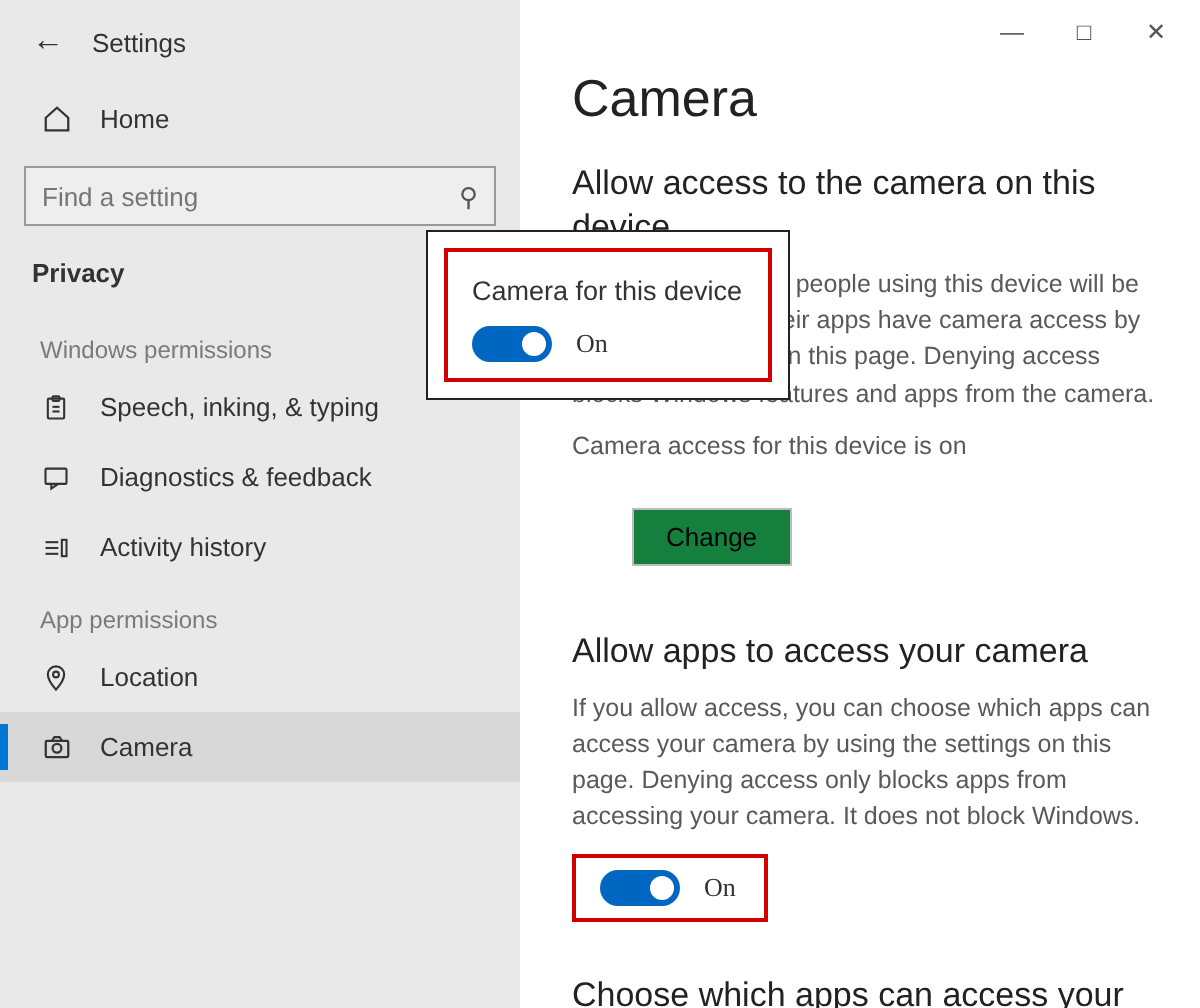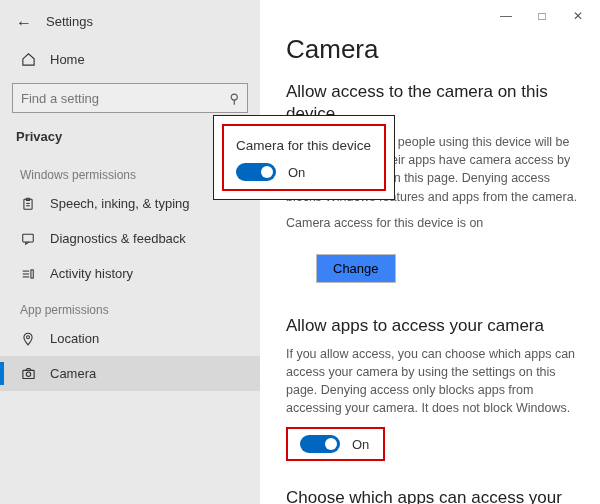--- a/index.html
+++ b/index.html
@@ -90,32 +90,33 @@
     width: 36px; height: 24px;
     display: flex; align-items: center; justify-content: center;
     font-size: 12px; color: #555; cursor: pointer;
   }
   .page-title { font-size: 26px; font-weight: 400; margin-top: 34px; margin-bottom: 16px; color: #222; }
   .section-title { font-size: 17px; font-weight: 400; color: #222; margin: 10px 0 8px; line-height: 1.3;}
   .body-text { font-size: 12.5px; color: #595959; line-height: 1.45; margin-bottom: 10px; }
   .status-line { font-size: 12.5px; color: #595959; margin-bottom: 24px; }
   .change-btn {
     display: inline-block;
-    background: #3b82f6;
+    background: #15803d;
     border: 1px solid #bbb;
     padding: 6px 16px;
     font-size: 13px;
     cursor: pointer;
     margin-left: 30px;
   }
   .toggle-row {
     display: flex;
     align-items: center;
     gap: 12px;
     margin: 8px 0 14px;
+    font-family: Liberation Serif, serif;
   }
   .toggle {
     width: 40px; height: 18px;
     border-radius: 10px;
     background: #0067c0;
     position: relative;
   }
   .toggle .knob {
     position: absolute;
     right: 3px; top: 3px;

